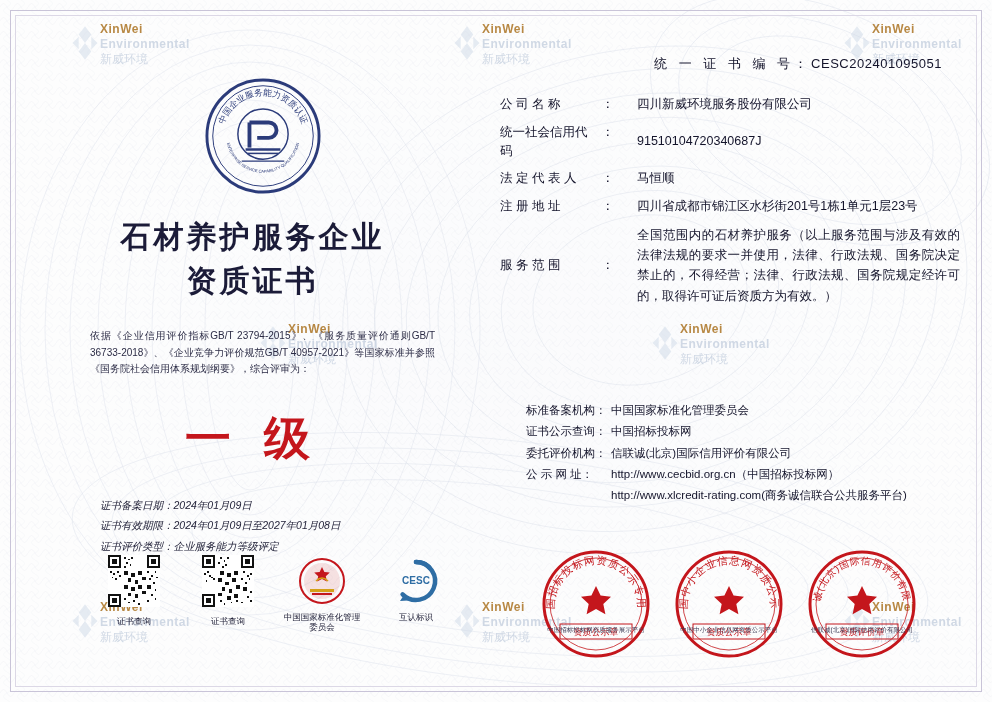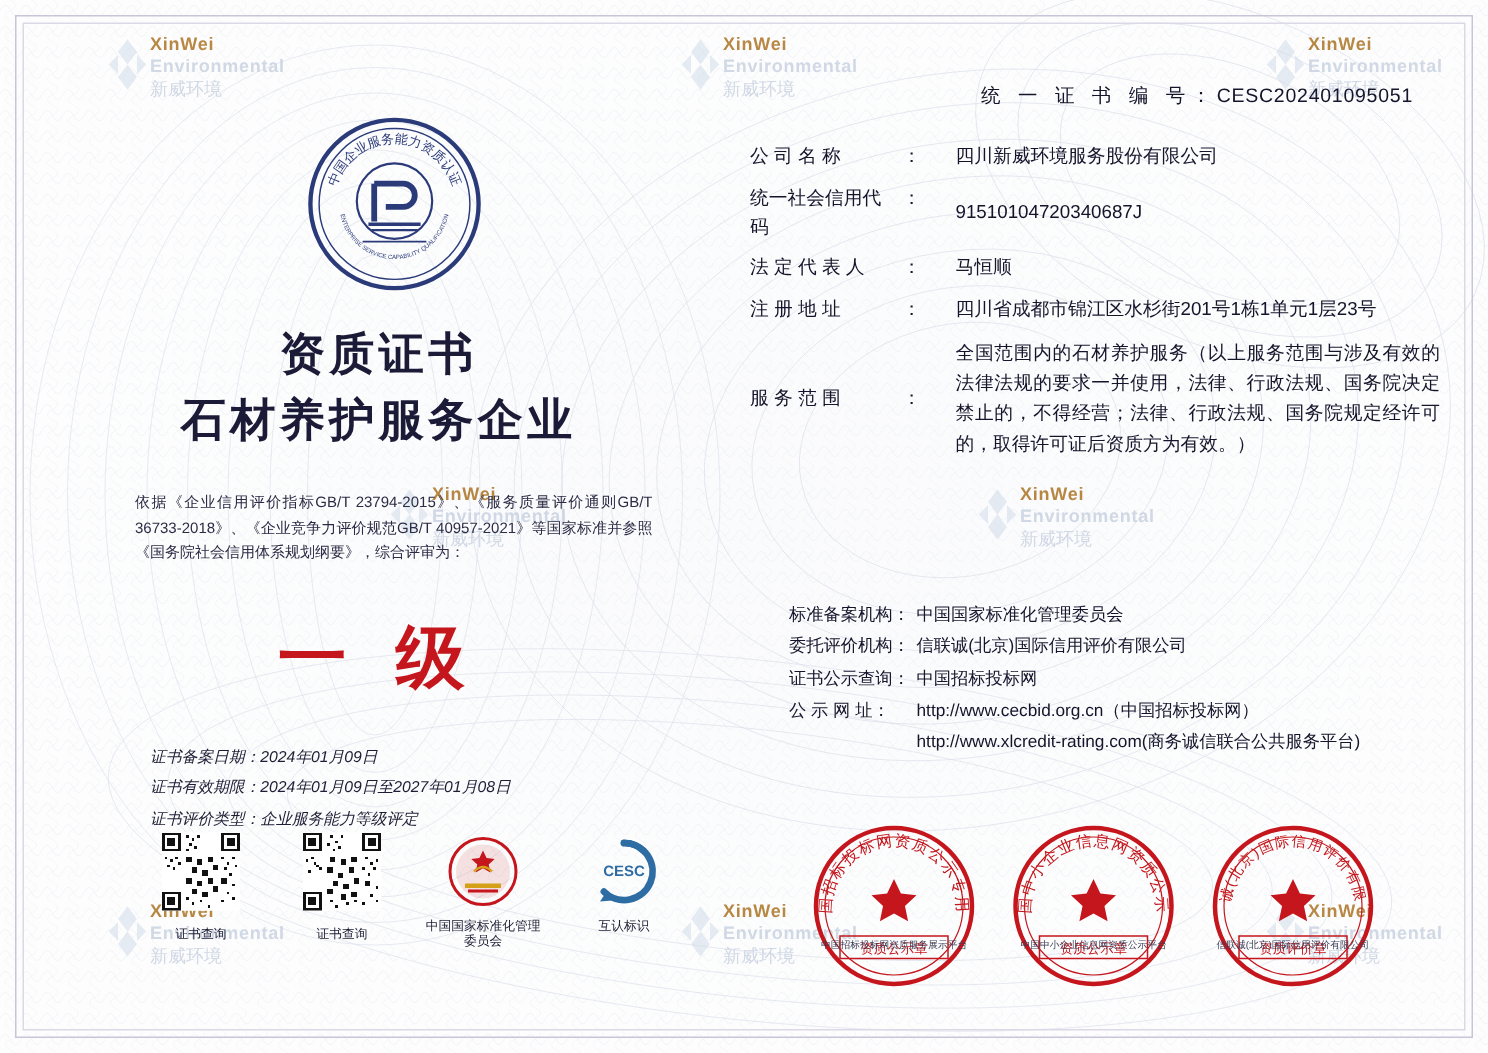--- a/index.html
+++ b/index.html
@@ -365,22 +365,22 @@
       </text>
       <circle cx="60" cy="58" r="26" fill="none" stroke="#2b3b7a" stroke-width="1.5"></circle>
       <path d="M46 46 h20 a8 8 0 0 1 0 16 h-12" fill="none" stroke="#2b3b7a" stroke-width="4"></path>
       <path d="M46 46 v26" fill="none" stroke="#2b3b7a" stroke-width="4"></path>
       <path d="M42 74 h36" stroke="#2b3b7a" stroke-width="2.5"></path>
       <path d="M44 78 h32" stroke="#2b3b7a" stroke-width="1.6"></path>
       <path d="M38 86 h44" stroke="#2b3b7a" stroke-width="1.2"></path>
     </svg>
 
     <div class="title-block">
+      <div>石材养护服务企业</div>
       <div>资质证书</div>
-      <div>石材养护服务企业</div>
     </div>
 
     <div class="basis-text">依据《企业信用评价指标GB/T 23794-2015》、《服务质量评价通则GB/T 36733-2018》、《企业竞争力评价规范GB/T 40957-2021》等国家标准并参照《国务院社会信用体系规划纲要》，综合评审为：</div>
 
     <div class="grade">一  级</div>
 
     <div class="left-meta">
       <div>证书备案日期：2024年01月09日</div>
       <div>证书有效期限：2024年01月09日至2027年01月08日</div>
       <div>证书评价类型：企业服务能力等级评定</div>
@@ -432,26 +432,26 @@
       <div class="field-value scope-value">全国范围内的石材养护服务（以上服务范围与涉及有效的法律法规的要求一并使用，法律、行政法规、国务院决定禁止的，不得经营；法律、行政法规、国务院规定经许可的，取得许可证后资质方为有效。）</div>
     </div>
   </div>
 
   <div class="org-block">
     <div class="org-row">
       <div class="org-label">标准备案机构：</div>
       <div class="org-val">中国国家标准化管理委员会</div>
     </div>
     <div class="org-row">
+      <div class="org-label">证书公示查询：</div>
+      <div class="org-val">中国招标投标网</div>
+    </div>
+    <div class="org-row">
       <div class="org-label">委托评价机构：</div>
       <div class="org-val">信联诚(北京)国际信用评价有限公司</div>
-    </div>
-    <div class="org-row">
-      <div class="org-label">证书公示查询：</div>
-      <div class="org-val">中国招标投标网</div>
     </div>
     <div class="org-row">
       <div class="org-label">公 示 网 址：</div>
       <div class="org-val">http://www.cecbid.org.cn（中国招标投标网）</div>
     </div>
     <div class="org-sub">http://www.xlcredit-rating.com(商务诚信联合公共服务平台)</div>
   </div>
 
   <div class="bottom-row">
 

